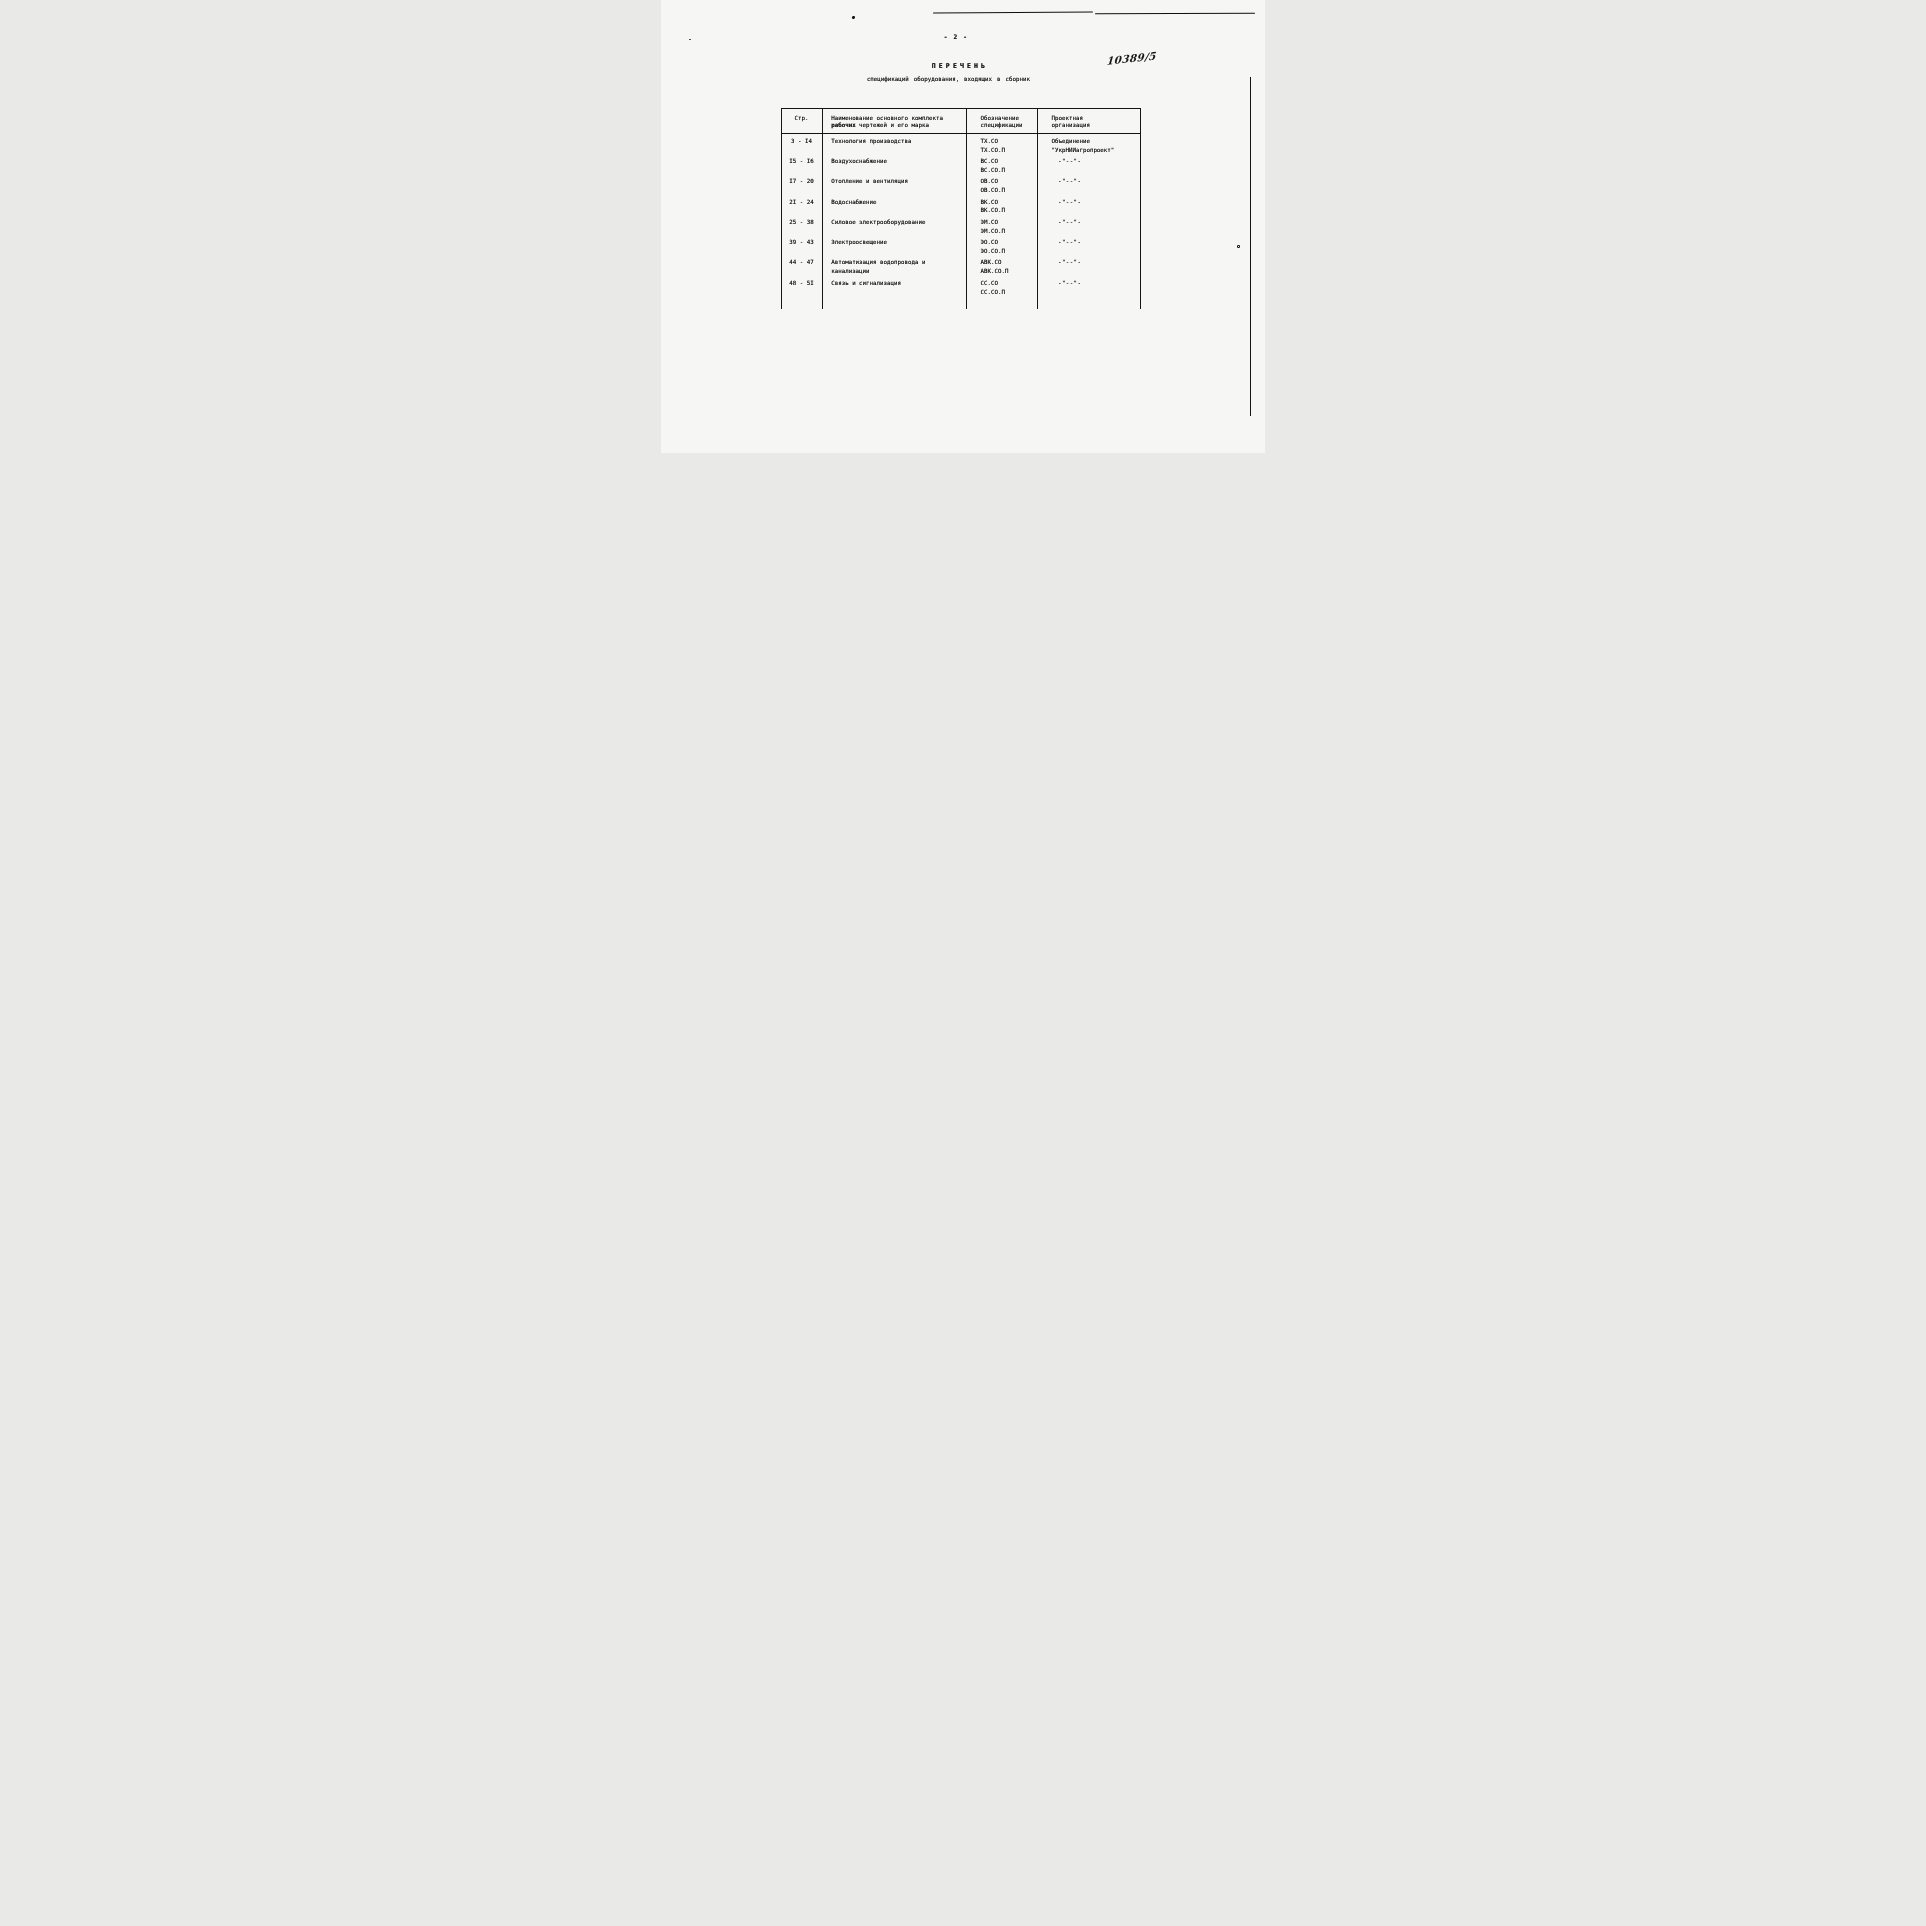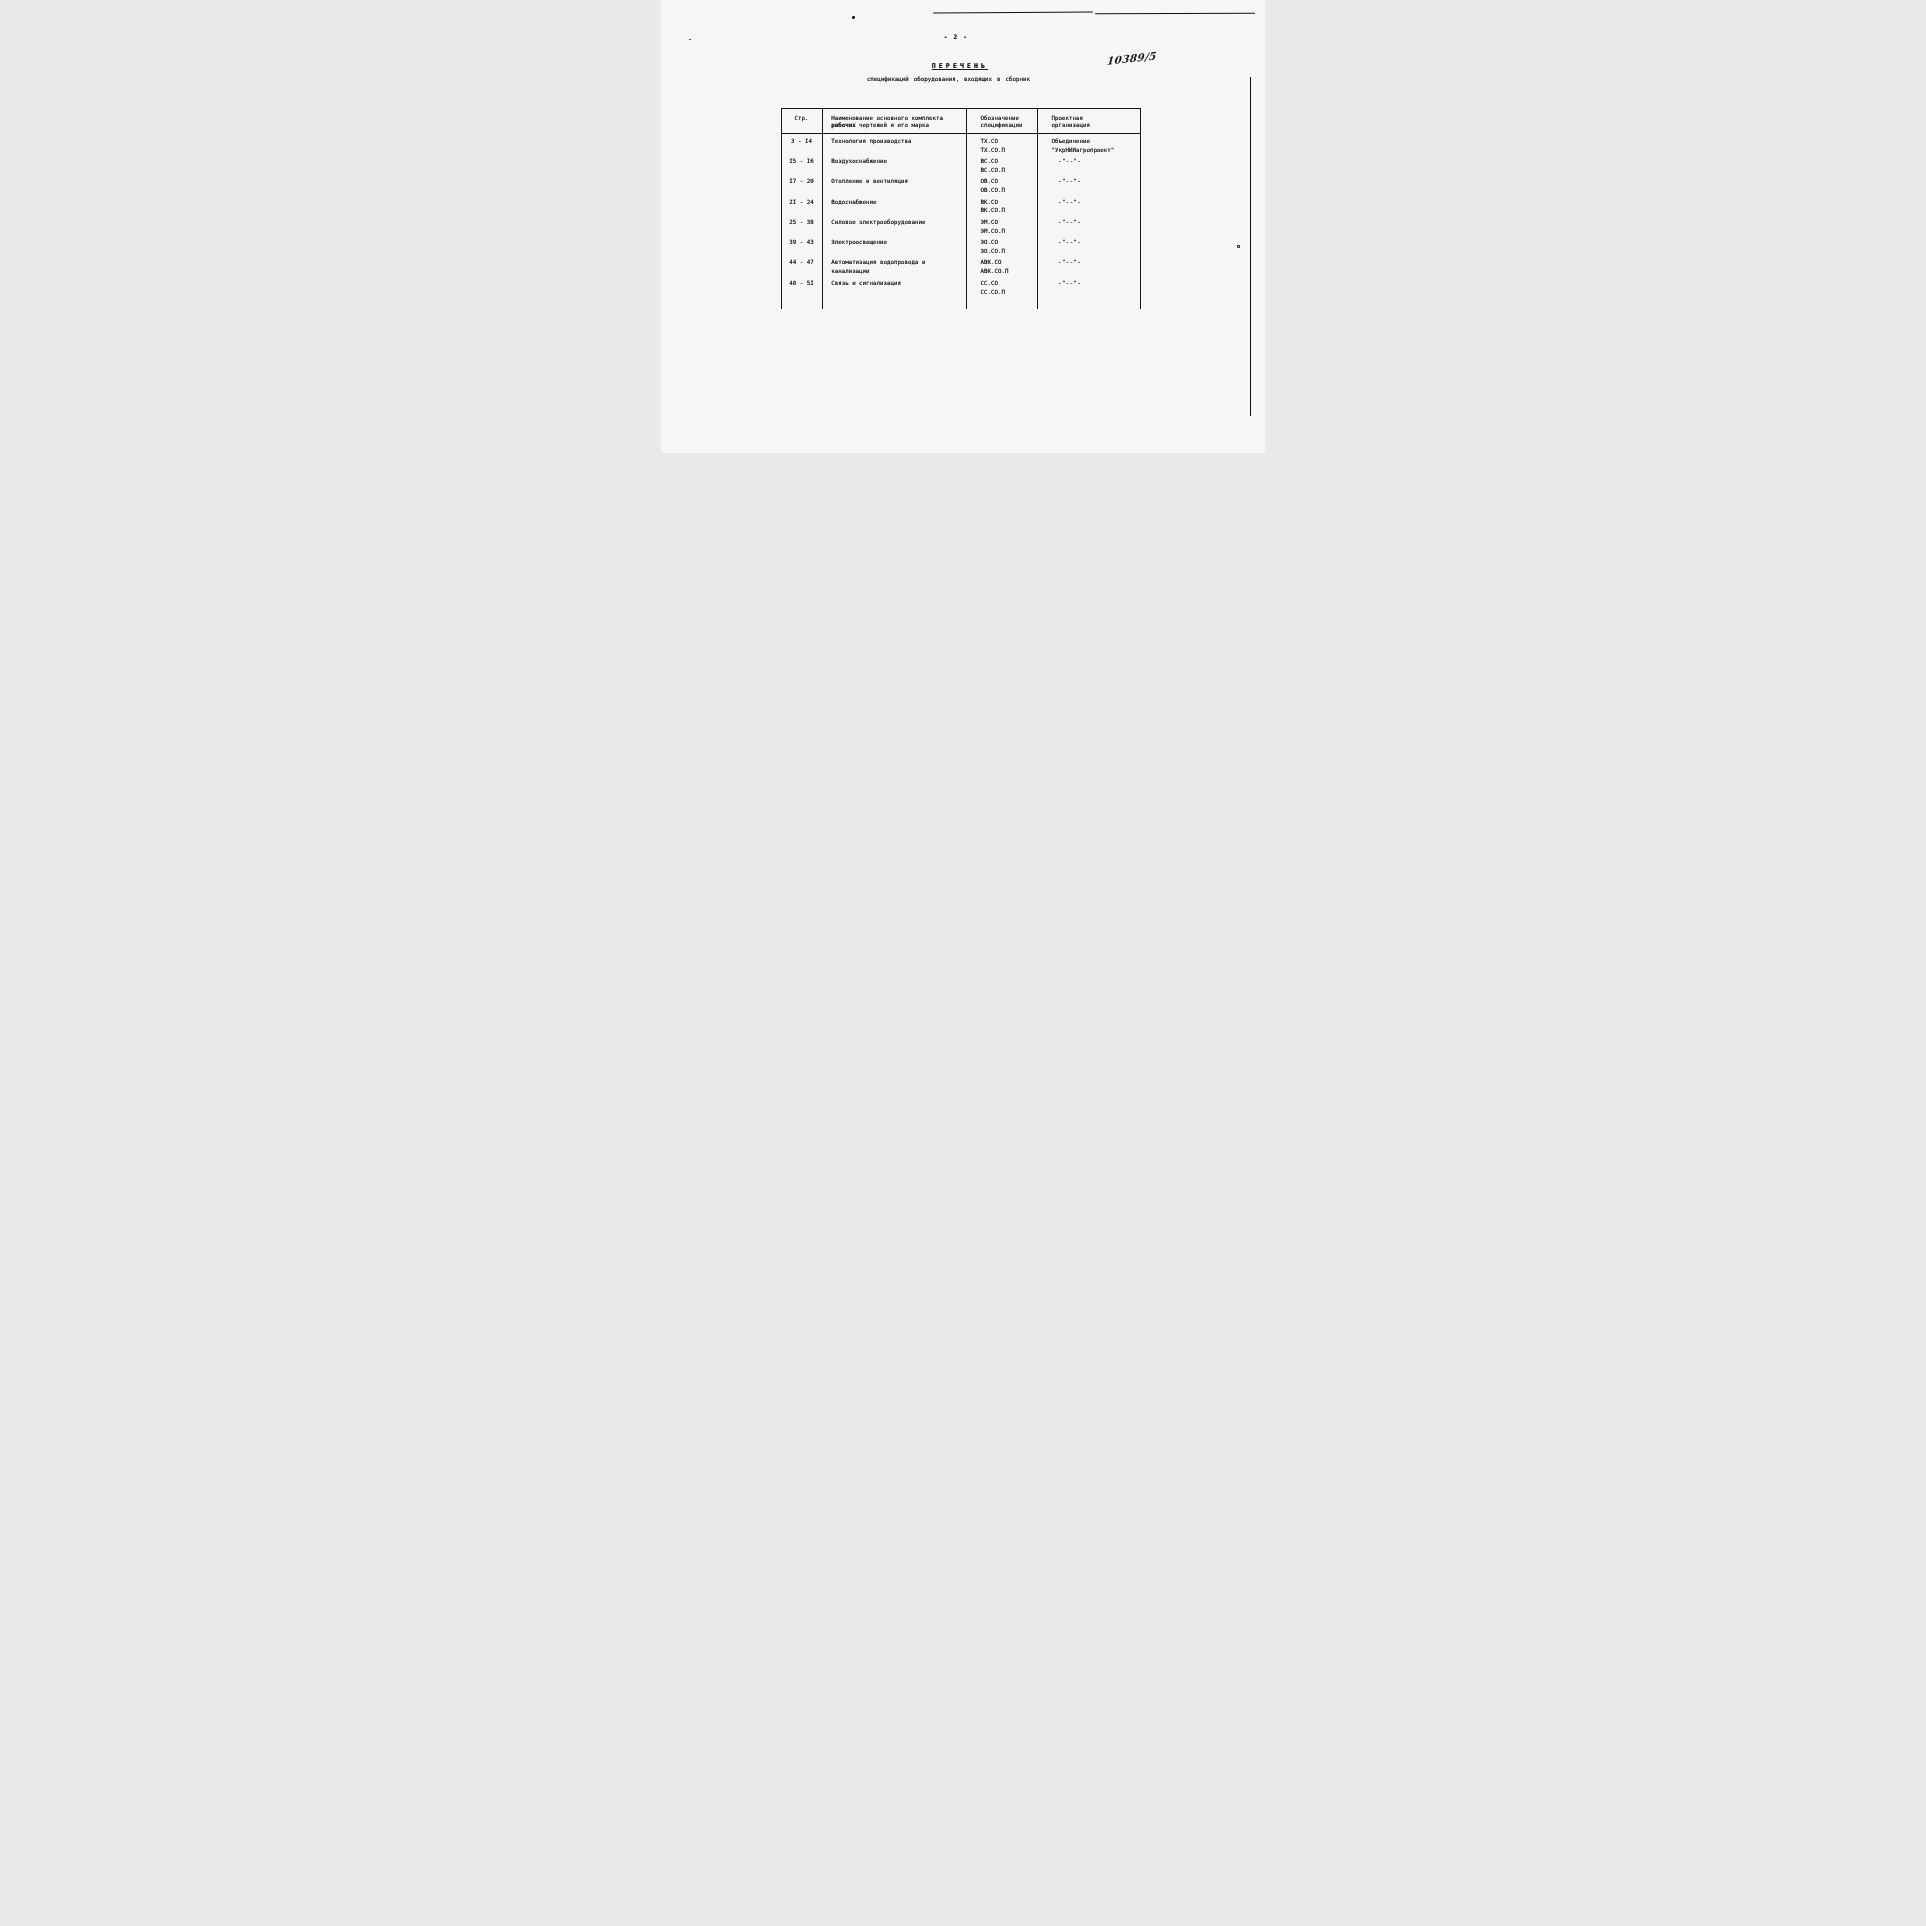--- a/index.html
+++ b/index.html
@@ -20,21 +20,21 @@
   .speck-dot{position:absolute;left:28px;top:39px;width:1.5px;height:1.2px;background:#2e2e2e;border-radius:50%;}
   .speck-ring{position:absolute;left:576px;top:245px;width:2.7px;height:2.7px;border-radius:50%;
     background:radial-gradient(circle at 55% 42%, #f6f6f4 0 0.4px, #151515 0.6px);}
   
   .pagenum{position:absolute;left:-7px;top:33px;width:100%;text-align:center;
     font-size:6.2px;letter-spacing:1.2px;font-weight:bold;}
   .handwrite{position:absolute;left:446px;top:52px;
     font-family:"DejaVu Serif","Liberation Serif",serif;font-style:italic;font-weight:bold;
     font-size:10.4px;letter-spacing:0.4px;transform:rotate(-6deg) skewX(-12deg);color:#181818;}
   .title{position:absolute;left:-3.1px;top:62px;width:100%;text-align:center;
-    font-size:6.5px;letter-spacing:3.1px;font-weight:bold;text-decoration:underline;}
+    font-size:6.5px;letter-spacing:3.1px;font-weight:bold;}
   .subtitle{position:absolute;left:-14.6px;top:76px;width:100%;text-align:center;
     font-size:5.8px;word-spacing:1.5px;}
   
   .tbl{position:absolute;left:120px;top:108px;width:360px;height:200px;border-top:1.2px solid #131313;}
   .vline{position:absolute;top:0;bottom:0;width:0.8px;background:#161616;}
   .v0{left:0;} .v1{left:41px;} .v2{left:185px;} .v3{left:256px;} .v4{left:359px;}
   .hsep{position:absolute;left:0;top:24px;width:100%;height:1.2px;background:#131313;}
   .grid{display:grid;grid-template-columns:41px 144px 72px 103px;}
   .thead{position:absolute;left:0;top:0;width:100%;height:24px;}
   .hc{font-size:5.8px;line-height:7px;padding-top:5.8px;}

